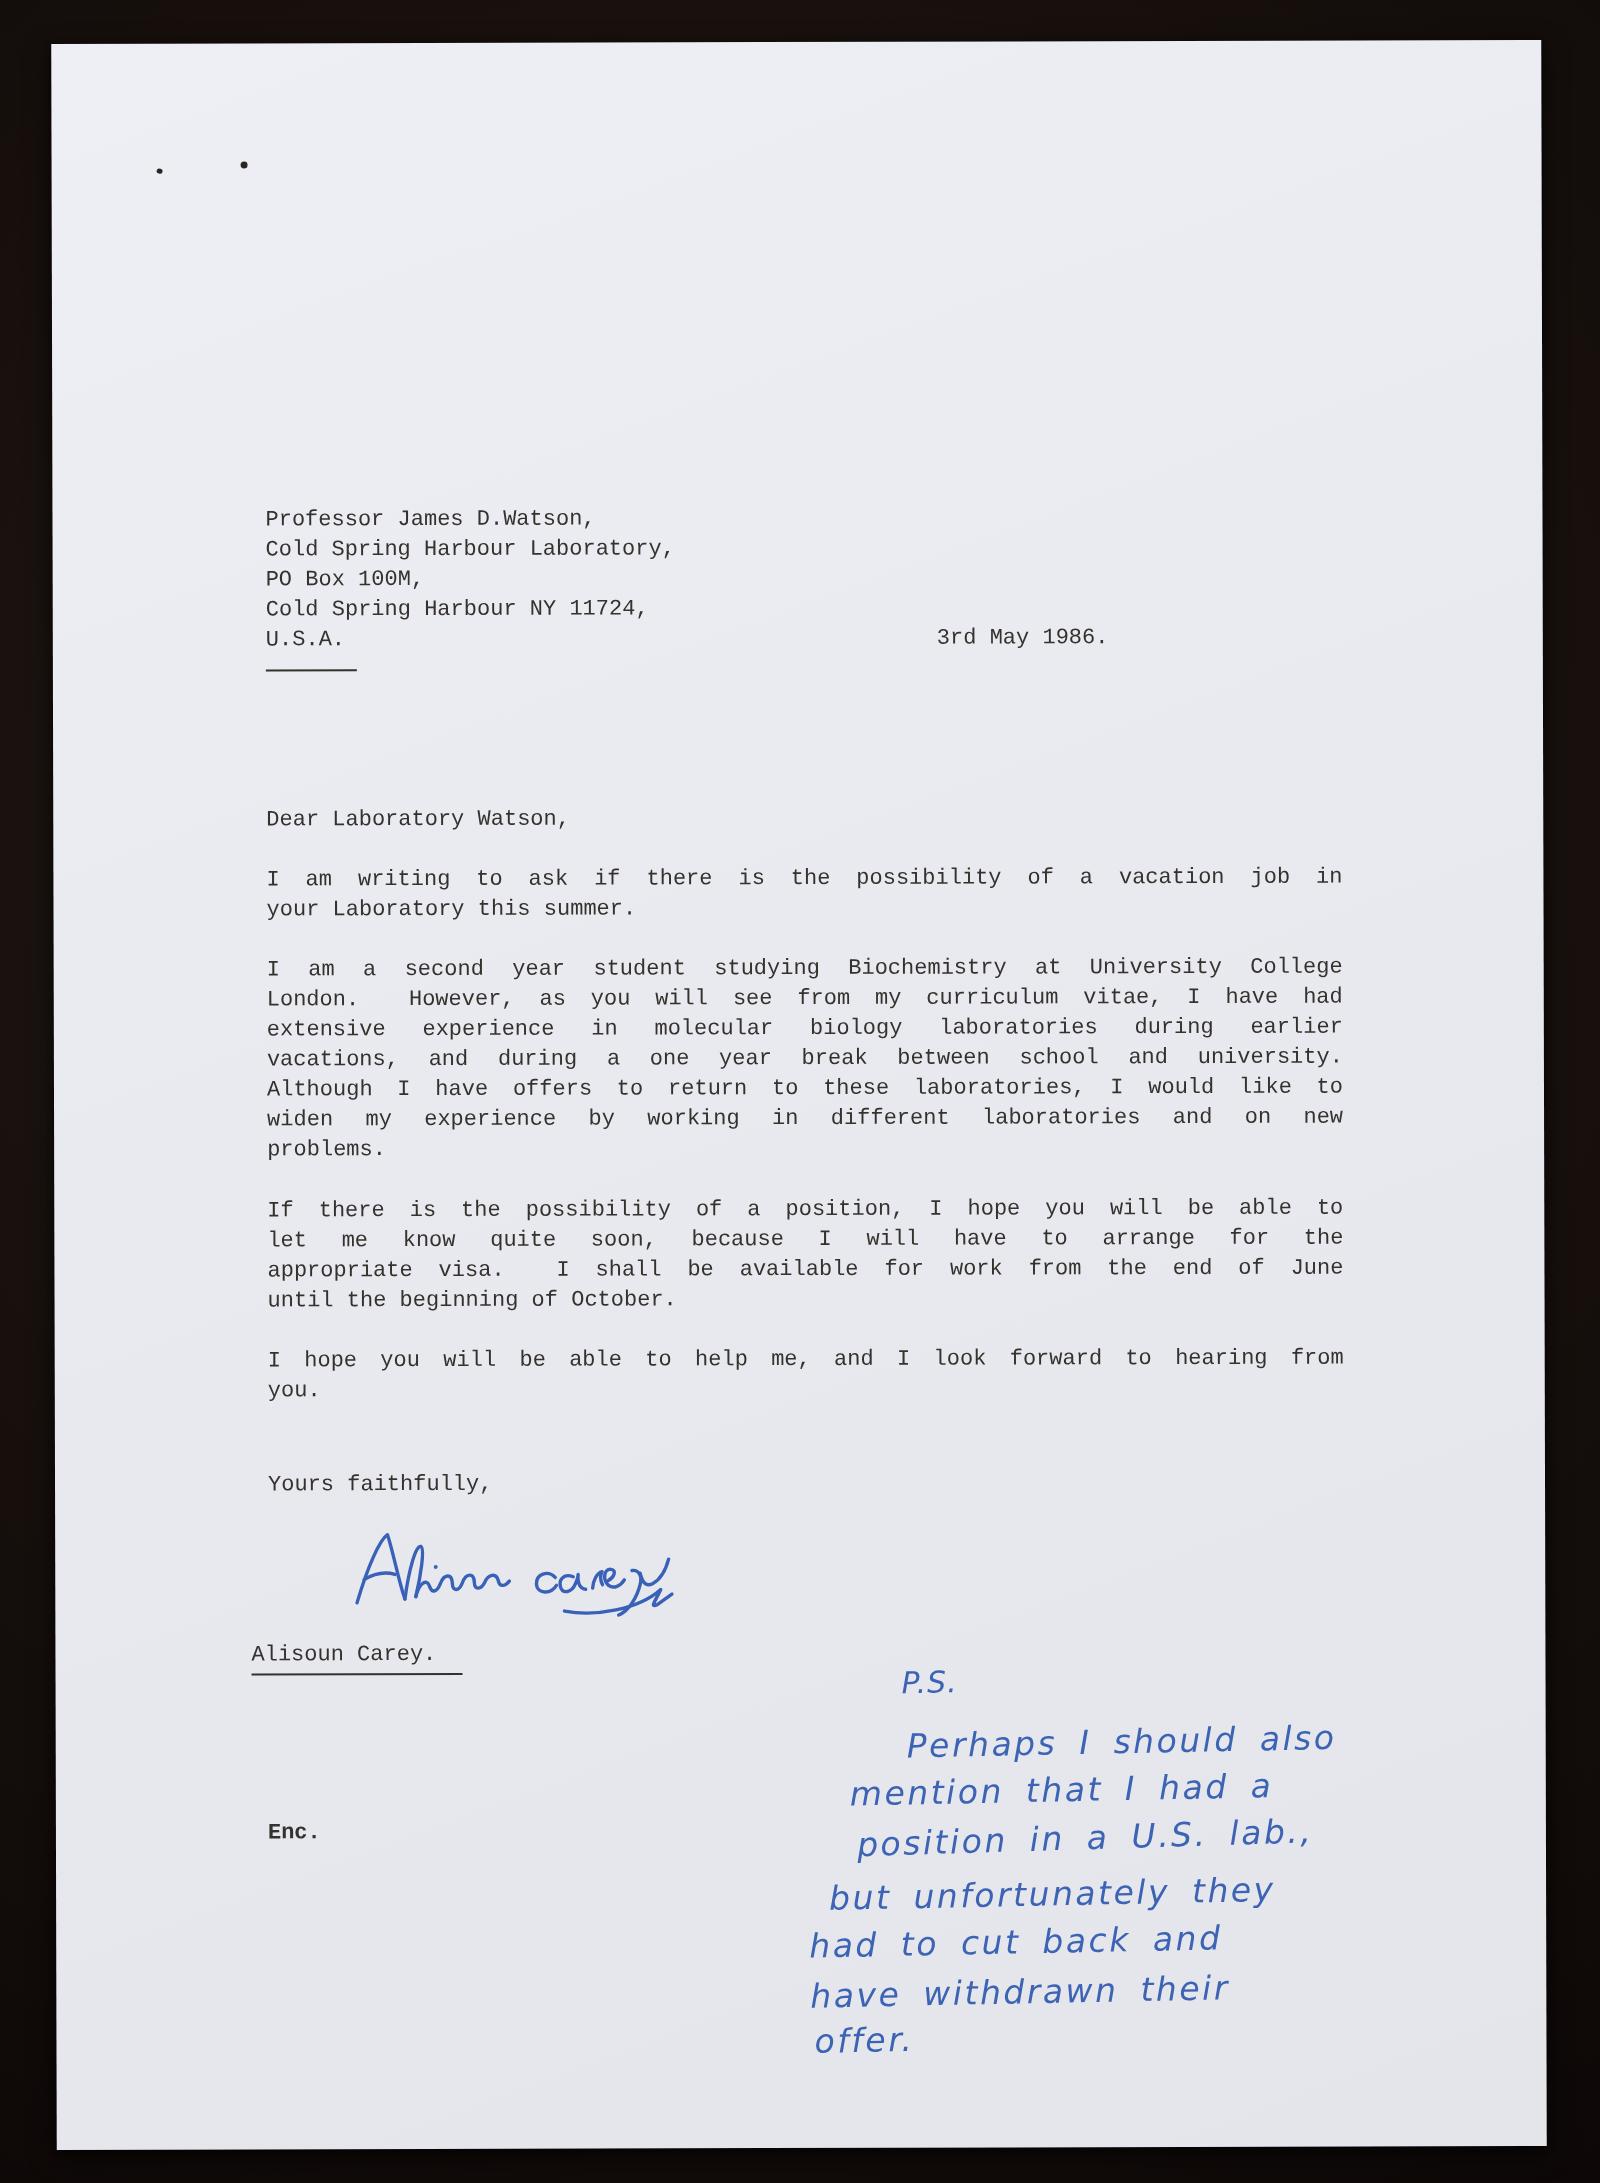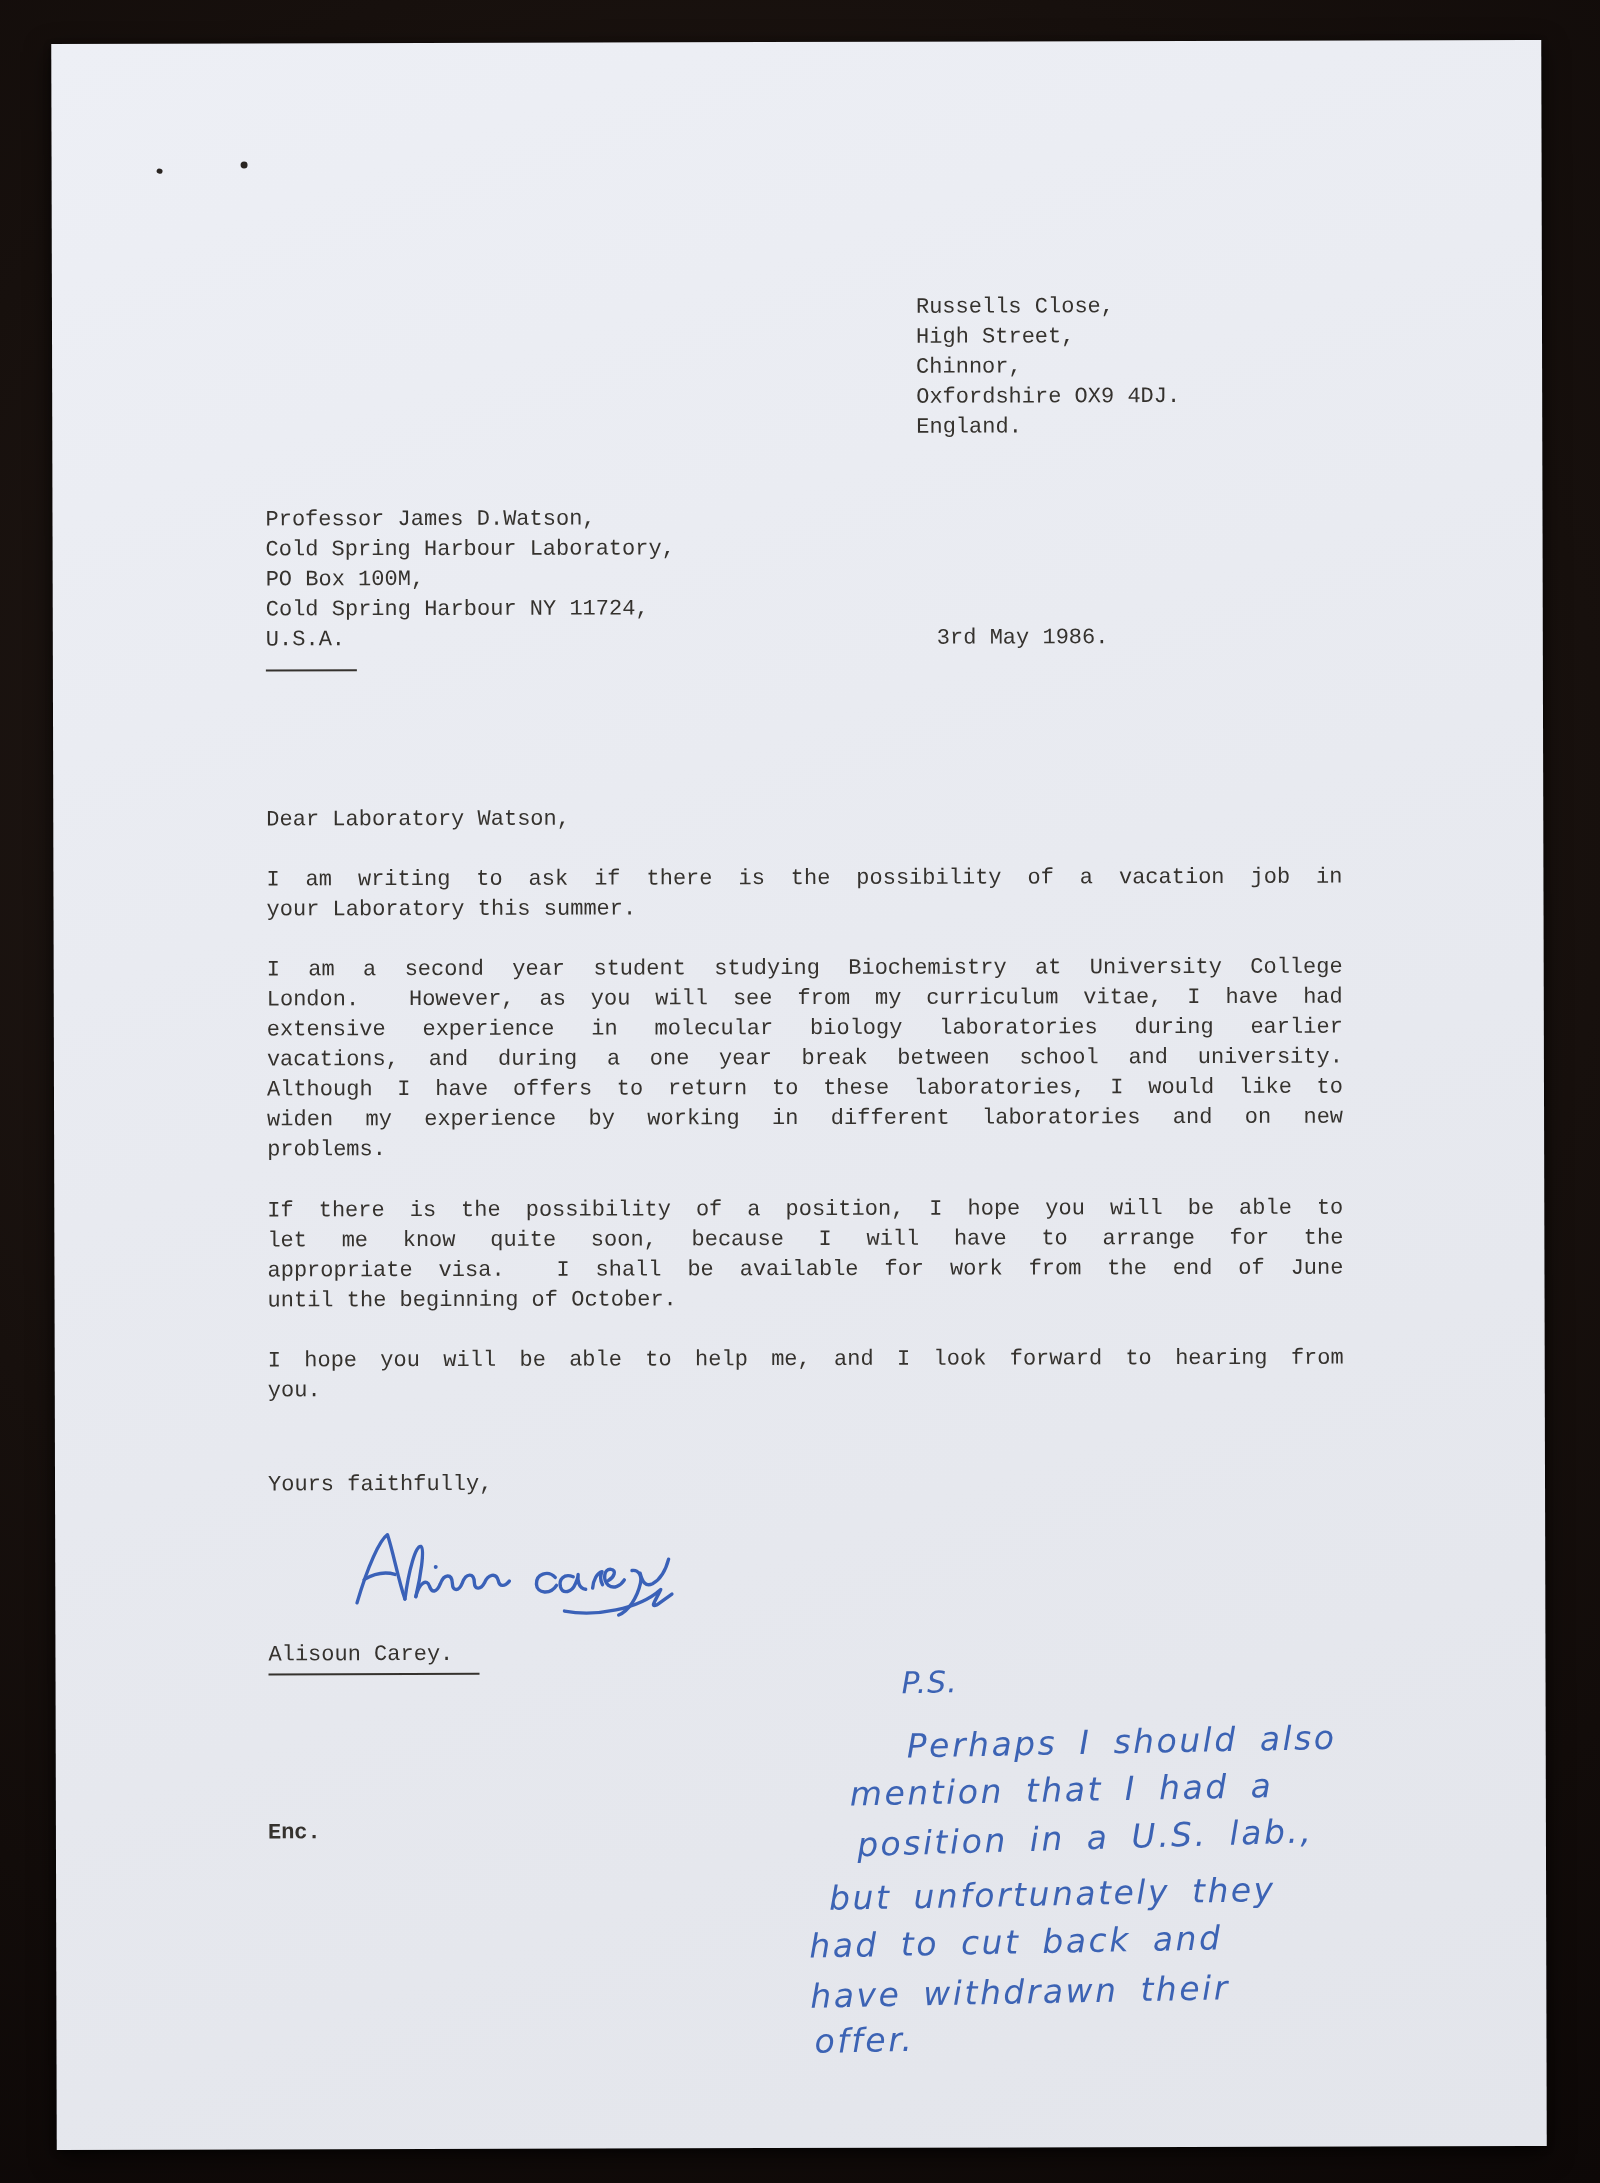--- a/index.html
+++ b/index.html
@@ -56,27 +56,20 @@
   .ps-r2{transform:rotate(-1.6deg);}
 </style>
 </head>
 <body>
 
 <div class="paper">
 
   <span class="dot dot1"></span>
   <span class="dot dot2"></span>
 
-  <div class="abs addr" style="left:864px;top:251px;">
-    <div>Russells Close,</div>
-    <div>High Street,</div>
-    <div>Chinnor,</div>
-    <div>Oxfordshire OX9 4DJ.</div>
-    <div>England.</div>
-  </div>
 
   <div class="abs addr" style="left:213px;top:462px;">
     <div>Professor James D.Watson,</div>
     <div>Cold Spring Harbour Laboratory,</div>
     <div>PO Box 100M,</div>
     <div>Cold Spring Harbour NY 11724,</div>
     <div><span class="underlined usa">U.S.A.</span></div>
   </div>
 
   <div class="abs" style="left:884px;top:582px;">3rd May 1986.</div>
@@ -120,21 +113,21 @@
     <circle cx="86" cy="43" r="2" fill="#3a61b8" stroke="none"></circle>
     <path d="M205,58 C198,50 186,54 186,64 C186,74 200,75 206,66"></path>
     <path d="M223,58 C214,54 208,60 210,68 C212,75 221,74 225,65 C227,61 228,57 228,56 C227,62 228,70 235,71"></path>
     <path d="M242,70 C243,62 247,55 252,54 C250,58 250,63 252,67"></path>
     <path d="M258,63 C264,60 267,53 261,52 C254,51 252,62 258,68 C263,72 270,69 274,63"></path>
     <path d="M282,54 C288,53 292,59 290,67 C286,82 277,94 267,98"></path>
     <path d="M290,57 C292,66 295,71 302,68 C310,64 316,54 319,44"></path>
     <path d="M213,92 C244,99 287,93 310,74 C304,86 298,92 306,89 L321,79"></path>
   </svg>
 
-  <div class="abs" style="left:213px;top:1597px;">
+  <div class="abs" style="left:196px;top:1597px;">
     <span class="underlined typedname">Alisoun Carey.</span>
   </div>
 
   <div class="abs" style="left:212px;top:1775px;font-weight:bold;">Enc.</div>
 
   <div>
     <div class="ps-line ps-label" style="left:846px;top:1626px;">P.S.</div>
     <div class="ps-line" style="left:851px;top:1686px;">Perhaps I should also</div>
     <div class="ps-line" style="left:794px;top:1734px;">mention that I had a</div>
     <div class="ps-line ps-r2" style="left:801px;top:1782px;">position in a U.S. lab.,</div>

